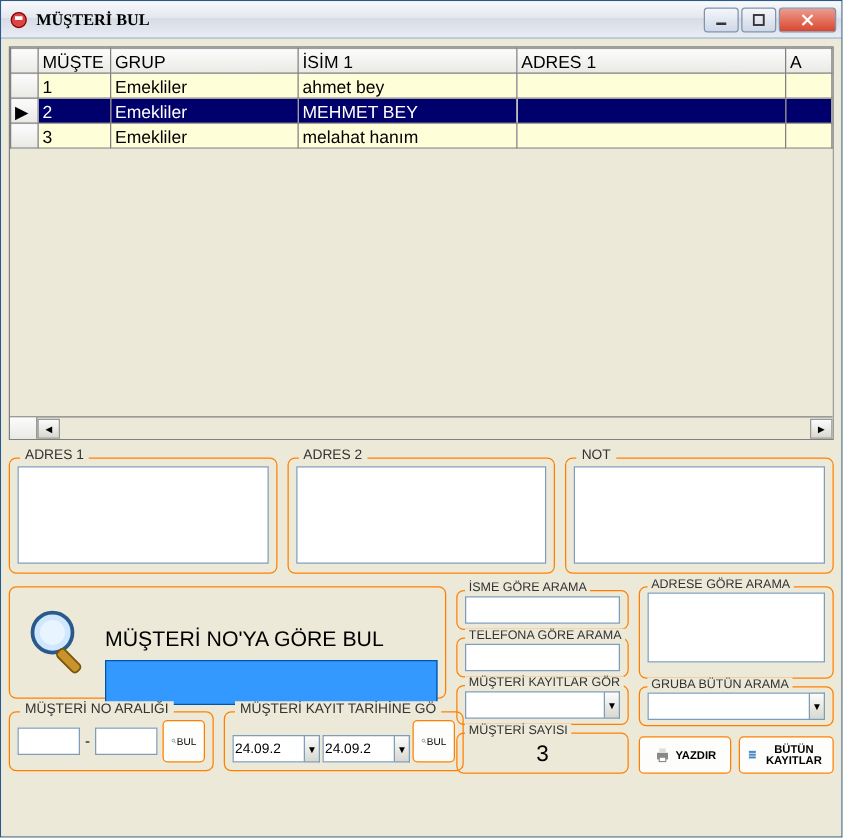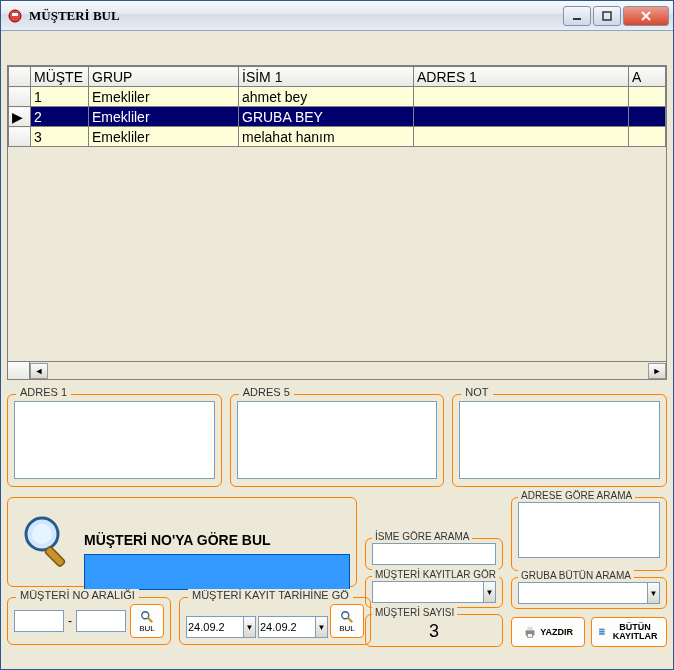--- a/index.html
+++ b/index.html
@@ -51,21 +51,21 @@
   }
   .win-btn.close { background: linear-gradient(to bottom,#ed9b8d,#d9472e); color:#fff; width:46px; }
   .client-area {
     flex:1;
     background:#ece9d8;
     padding:6px;
     display:flex;
     flex-direction:column;
   }
   
-  .grid-wrap { border:1px solid #808080; background:#fff; height:315px; display:flex; flex-direction:column;margin-top:28px;}
+  .grid-wrap { border:1px solid #808080; background:#fff; height:315px; display:flex; flex-direction:column;}
   table.grid { border-collapse:collapse; width:100%; table-layout:fixed; }
   table.grid th, table.grid td {
     border:1px solid #808080;
     padding:0 3px;
     height:20px;
     font-size:14px;
     text-align:left;
     overflow:hidden; white-space:nowrap;
   }
   table.grid th {
@@ -120,21 +120,21 @@
     border:1px solid #ff8000; border-radius:6px;
     padding:6px;
     display:flex; align-items:center; gap:6px;
     height:90px;
   }
   .searchbox .mag {
     width:64px; height:64px;
     flex-shrink:0;
   }
   .searchbox .sbody { flex:1; }
-  .sbody-title { font-size:14px; margin-bottom:6px; font-weight:bold;margin-top:37px; }
+  .sbody-title { font-size:17px; margin-bottom:6px; font-weight:normal;margin-top:37px; }
   .blueinput {
     width:100%;
     height:36px;
     background:#3399ff;
     border:1px solid #0055aa;
     color:#fff;
     font-size:16px;
     padding:2px 6px;
   }
   .pair { display:flex; gap:8px; }
@@ -143,21 +143,21 @@
     width:50px; height:22px;
     border:1px solid #7f9db9; background:#fff;
     font-family:inherit; font-size:12px; padding:1px 2px;
   }
   .dateinput { width:58px; height:22px; border:1px solid #7f9db9; background:#fff; font-size:11px; padding:1px; }
   .dd { width:12px; height:22px; border:1px solid #7f9db9; border-left:none; background:linear-gradient(to bottom,#fcfcfc,#d8d8d0); font-size:8px; display:inline-flex; align-items:center; justify-content:center; cursor:pointer; vertical-align:top;}
   .btn-icon {
     width:34px; height:34px;
     border:1px solid #ff8000; border-radius:4px;
     background:#fdfdfc;
-    display:flex; flex-direction:column; align-items:center; justify-content:center;
+    display:flex; align-items:center; justify-content:center;
     font-size:8px; cursor:pointer; gap:0;
   }
   .btn-icon svg { width:14px; height:14px; }
   .fs-sm { border:1px solid #ff8000; border-radius:6px; padding:4px 6px 4px; position:relative; }
   .fs-sm > legend { position:absolute; top:-8px; left:6px; background:#ece9d8; padding:0 3px; font-size:10px; color:#333; white-space:nowrap;}
   .fs-sm input[type=text] { width:100%; height:22px; border:1px solid #7f9db9; background:#fff; font-size:12px; padding:1px 3px;}
   .combo { display:flex; }
   .combo input { flex:1; height:22px; border:1px solid #7f9db9; background:#fff; font-size:12px; padding:1px 3px; }
   .counter { font-size:18px; text-align:center; padding-top:2px; }
   .bottom-btns { display:flex; gap:6px; margin-top:2px; }
@@ -222,21 +222,21 @@
               <td class="cell-yel">1</td>
               <td class="cell-yel">Emekliler</td>
               <td class="cell-yel">ahmet bey</td>
               <td class="cell-yel"></td>
               <td class="cell-yel"></td>
             </tr>
             <tr class="row-sel">
               <td class="rowheader">▶</td>
               <td>2</td>
               <td>Emekliler</td>
-              <td>GRUBA BEY</td>
+              <td>MEHMET BEY</td>
               <td></td>
               <td></td>
             </tr>
             <tr>
               <td class="rowheader"></td>
               <td class="cell-yel">3</td>
               <td class="cell-yel">Emekliler</td>
               <td class="cell-yel">melahat hanım</td>
               <td class="cell-yel"></td>
               <td class="cell-yel"></td>
@@ -251,21 +251,21 @@
         <div class="arrow">►</div>
       </div>
     </div>
 
     <div class="row3">
       <fieldset class="fs">
         <legend>ADRES 1</legend>
         <textarea class="memo" style=""></textarea>
       </fieldset>
       <fieldset class="fs">
-        <legend>ADRES 5</legend>
+        <legend>ADRES 2</legend>
         <textarea class="memo" style=""></textarea>
       </fieldset>
       <fieldset class="fs">
         <legend>NOT</legend>
         <textarea class="memo" style=""></textarea>
       </fieldset>
     </div>
 
     <div class="lower">
       <div class="leftcol">
@@ -321,20 +321,24 @@
           </fieldset>
         </div>
       </div>
 
       <div class="midcol">
         <div class="fs-sm">
           <legend>İSME GÖRE ARAMA</legend>
           <input type="text" value="" style="">
         </div>
         <div class="fs-sm">
+          <legend>TELEFONA GÖRE ARAMA</legend>
+          <input type="text" value="" style="">
+        </div>
+        <div class="fs-sm">
           <legend>MÜŞTERİ KAYITLAR GÖR</legend>
           <div class="combo">
             <input type="text" value="" style="">
             <span class="dd">▼</span>
           </div>
         </div>
         <div class="fs-sm">
           <legend>MÜŞTERİ SAYISI</legend>
           <div class="counter">3</div>
         </div>

